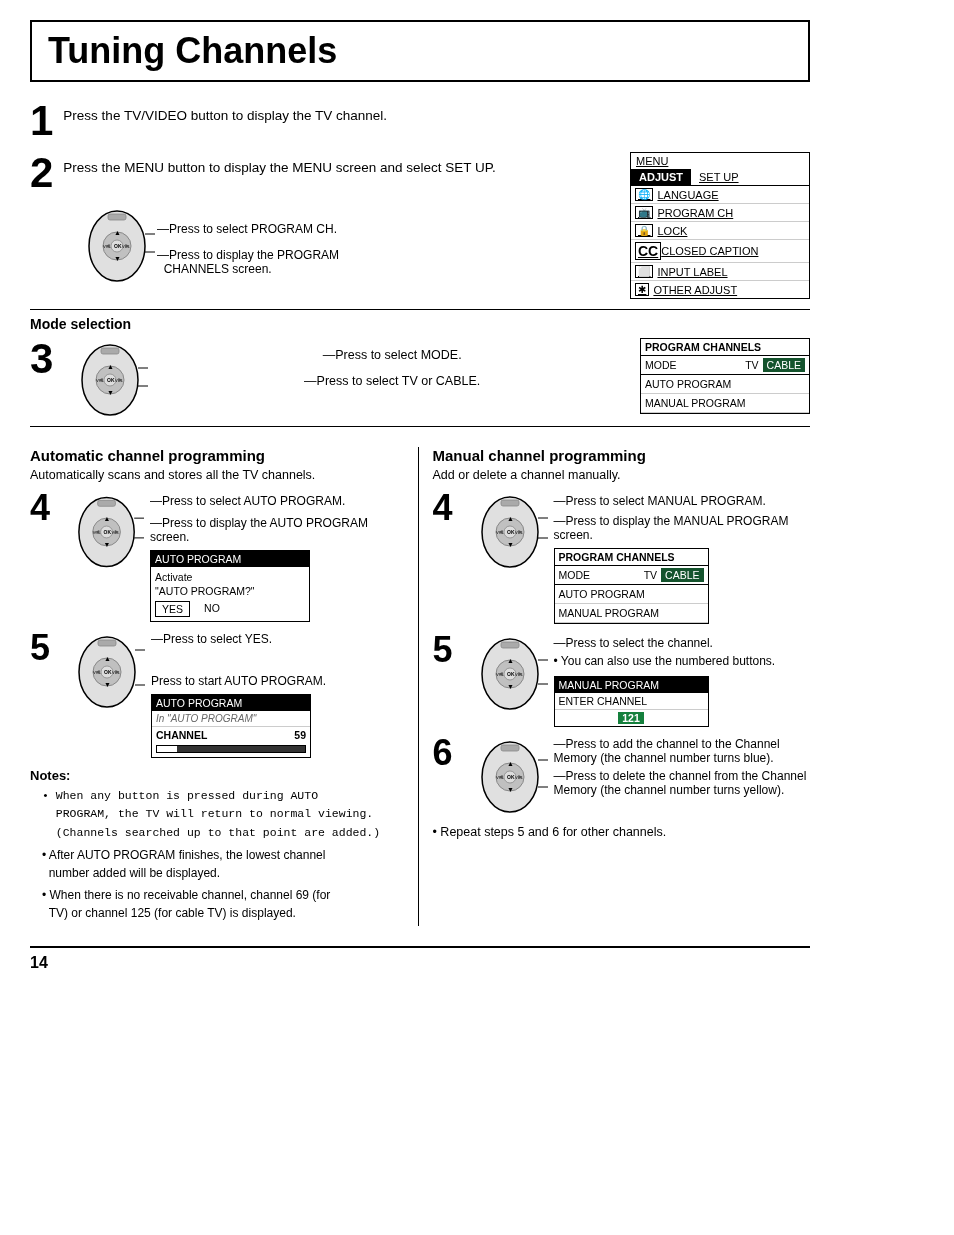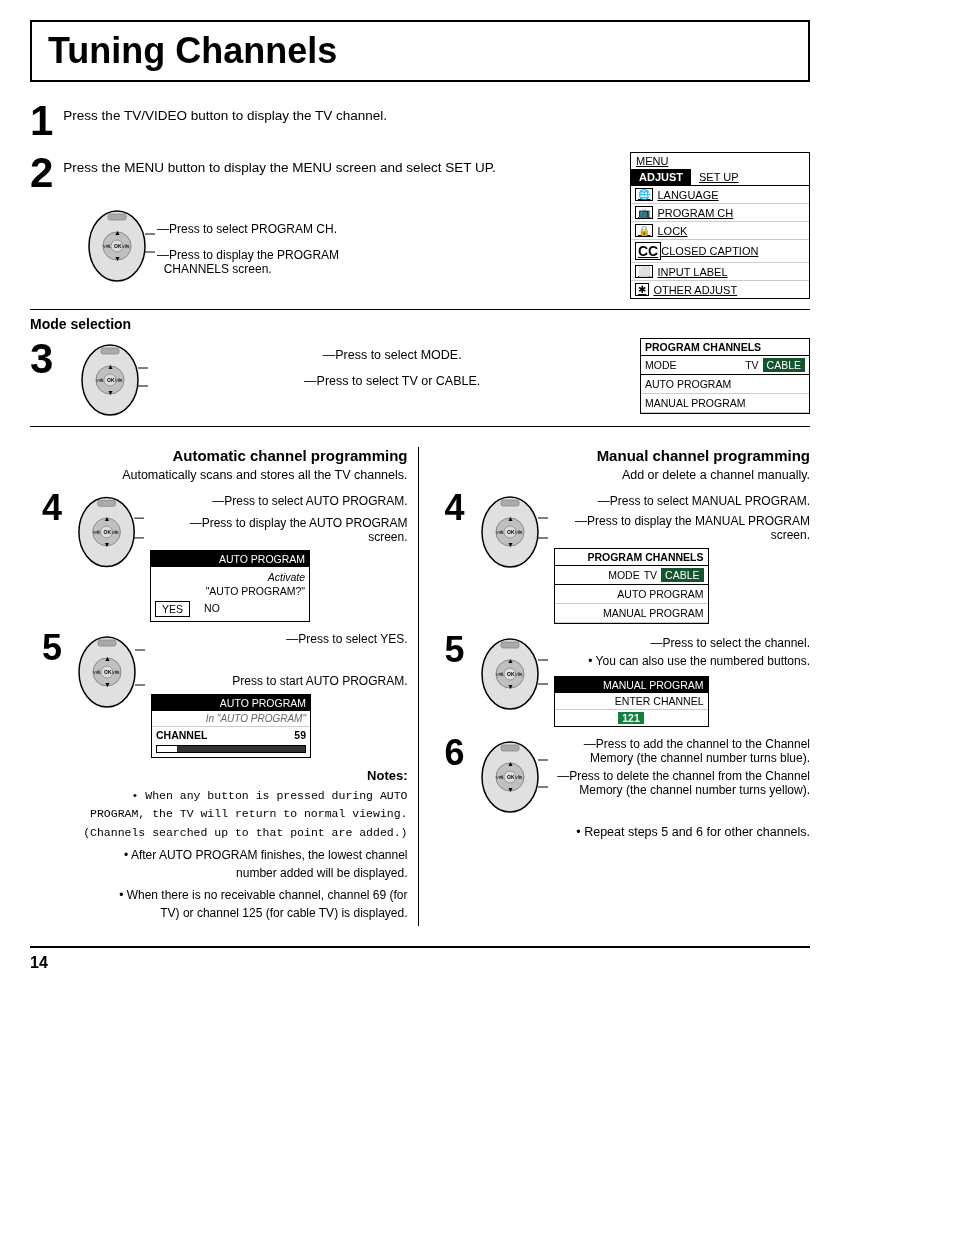--- a/index.html
+++ b/index.html
@@ -62,21 +62,20 @@
       font-weight: bold;
       font-size: 14px;
       margin-bottom: 6px;
     }
 
     
     .two-col {
       display: flex;
       gap: 0;
       margin-top: 20px;
-      text-align: right;
     }
 
     .col-left {
       flex: 1;
       padding-right: 10px;
       border-right: 1px solid #000;
     }
 
     .col-right {
       flex: 1;
@@ -207,21 +206,20 @@
       color: #fff;
       padding: 2px 4px;
       font-size: 10.5px;
     }
 
     .auto-prog-body {
       padding: 4px;
     }
 
     .auto-prog-italic {
-      font-style: italic;
       font-size: 10.5px;
       margin-bottom: 2px;
     }
 
     .auto-prog-quote {
       font-size: 10.5px;
       margin-bottom: 4px;
     }
 
     .auto-prog-buttons {

